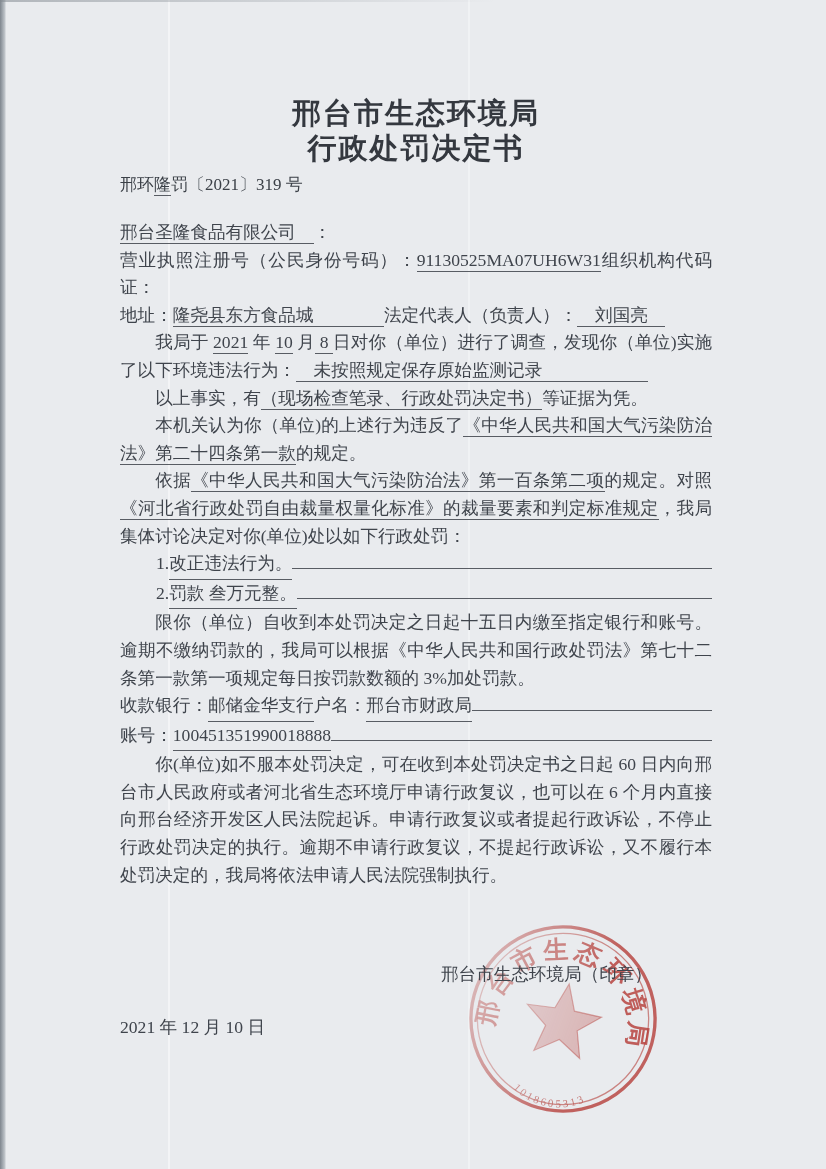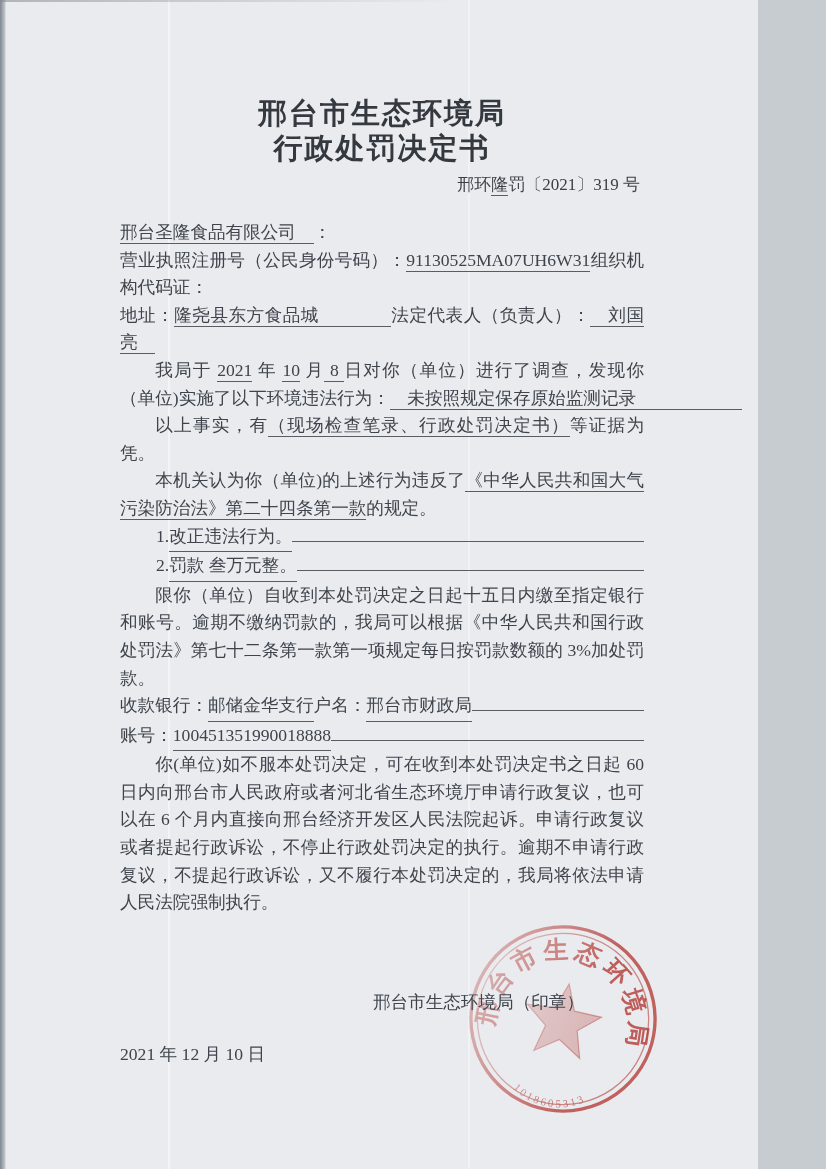--- a/index.html
+++ b/index.html
@@ -2,21 +2,21 @@
 <html><head>
 <meta charset="utf-8">
 <style>
   * { margin:0; padding:0; box-sizing:border-box; }
   html,body { width:826px; height:1169px; }
   body {
     font-family: "Liberation Serif", "DejaVu Serif", serif;
     background:#c7ccd1;
   }
   .page {
-    position:relative; width:758px; height:1169px; overflow:hidden;
+    position:relative; width:826px; height:1169px; overflow:hidden;
     background:#e9ebee;
   }
   
   .streak { position:absolute; top:0; bottom:0; width:2px; background:rgba(255,255,255,.45); }
   .streak.s1 { left:168px; }
   .streak.s2 { left:468px; background:rgba(255,255,255,.35); }
   
   .edge-left {
     position:absolute; left:0; top:0; bottom:0; width:6px;
     background:linear-gradient(90deg,#7f868e 0,#99a0a7 2px,#c3c8cd 5px, rgba(195,200,205,0) 6px);
@@ -24,21 +24,21 @@
   .edge-top {
     position:absolute; left:0; top:0; right:0; height:2px;
     background:linear-gradient(90deg, rgba(130,137,144,.55), rgba(130,137,144,0) 60%);
   }
   .content { position:absolute; left:120px; right:114px; top:0; color:#3f444c; }
   .title-block { margin-top:96px; text-align:center; color:#34383f; }
   .title-line {
     font-size:29px; font-weight:700; line-height:35px; letter-spacing:2px;
   }
   .doc-number {
-    margin-top:7px; text-align:right; font-size:17px; line-height:24px; color:#3b4047;
+    margin-top:7px; text-align:left; font-size:17px; line-height:24px; color:#3b4047;
     padding-right:4px;
   }
   .doc-body { margin-top:22px; }
   .para {
     font-size:17.6px; line-height:27.6px; text-align:justify;
     color:#3f444c;
   }
   .para.indent { text-indent:2em; }
   .u { border-bottom:1.3px solid rgba(62,67,74,.85); padding-bottom:1px; }
   .line-fill { display:flex; align-items:baseline; text-align:left; }
@@ -79,20 +79,21 @@
 
     <div class="doc-number"><span>邢环</span><span class="u">隆</span><span>罚〔2021〕319 号</span></div>
 
     <div class="doc-body">
         <div class="para"><span class="u">邢台圣隆食品有限公司　</span><span>：</span></div>
         <div class="para"><span>营业执照注册号（公民身份号码）：</span><span class="u">91130525MA07UH6W31</span><span>组织机构代码证：</span></div>
         <div class="para"><span>地址：</span><span class="u">隆尧县东方食品城　　　　</span><span>法定代表人（负责人）：</span><span class="u">　刘国亮　</span></div>
         <div class="para indent"><span>我局于 </span><span class="u">2021</span><span> 年 </span><span class="u">10</span><span> 月</span><span class="u"> 8 </span><span> 日对你（单位）进行了调查，发现你（单位)实施了以下环境违法行为：</span><span class="u">　未按照规定保存原始监测记录　　　　　　</span></div>
         <div class="para indent"><span>以上事实，有</span><span class="u">（现场检查笔录、行政处罚决定书）</span><span>等证据为凭。</span></div>
         <div class="para indent"><span>本机关认为你（单位)的上述行为违反了</span><span class="u">《中华人民共和国大气污染防治法》第二十四条第一款</span><span>的规定。</span></div>
+        <div class="para indent"><span>依据</span><span class="u">《中华人民共和国大气污染防治法》第一百条第二项</span><span>的规定。对照</span><span class="u">《河北省行政处罚自由裁量权量化标准》的裁量要素和判定标准规定</span><span>，我局集体讨论决定对你(单位)处以如下行政处罚：</span></div>
         <div class="para indent line-fill">
           <span>1. </span>
           <span class="u">改正违法行为。</span>
           <span class="u fill"></span>
         </div>
         <div class="para indent line-fill">
           <span>2. </span>
           <span class="u">罚款 叁万元整。</span>
           <span class="u fill"></span>
         </div>

